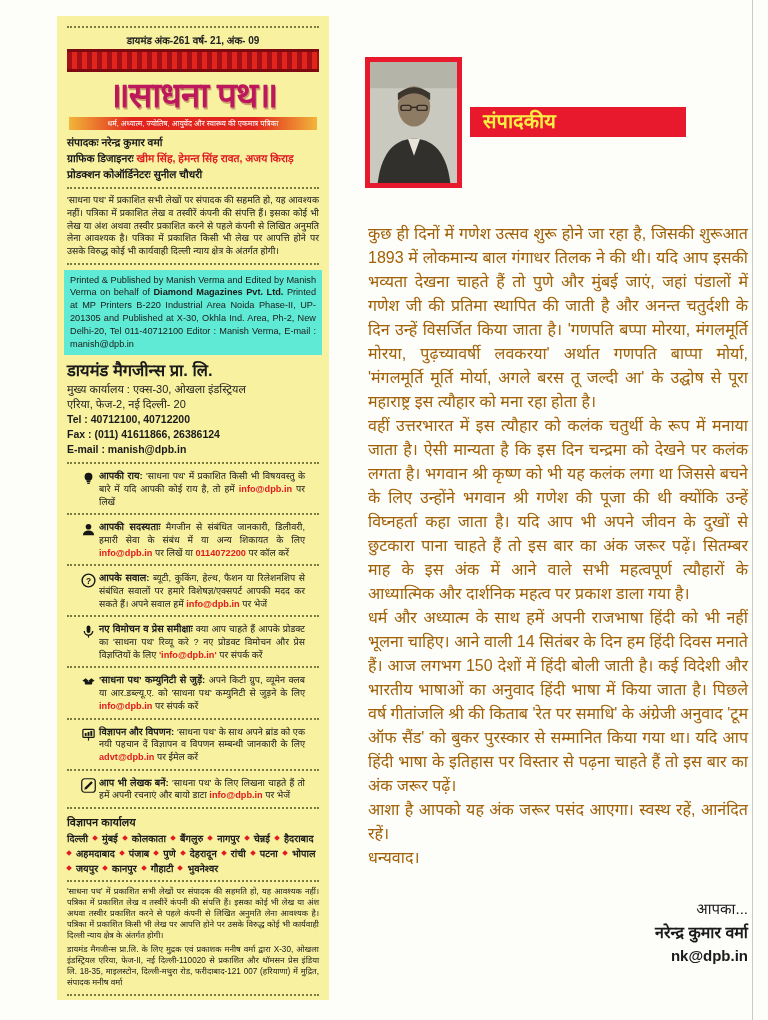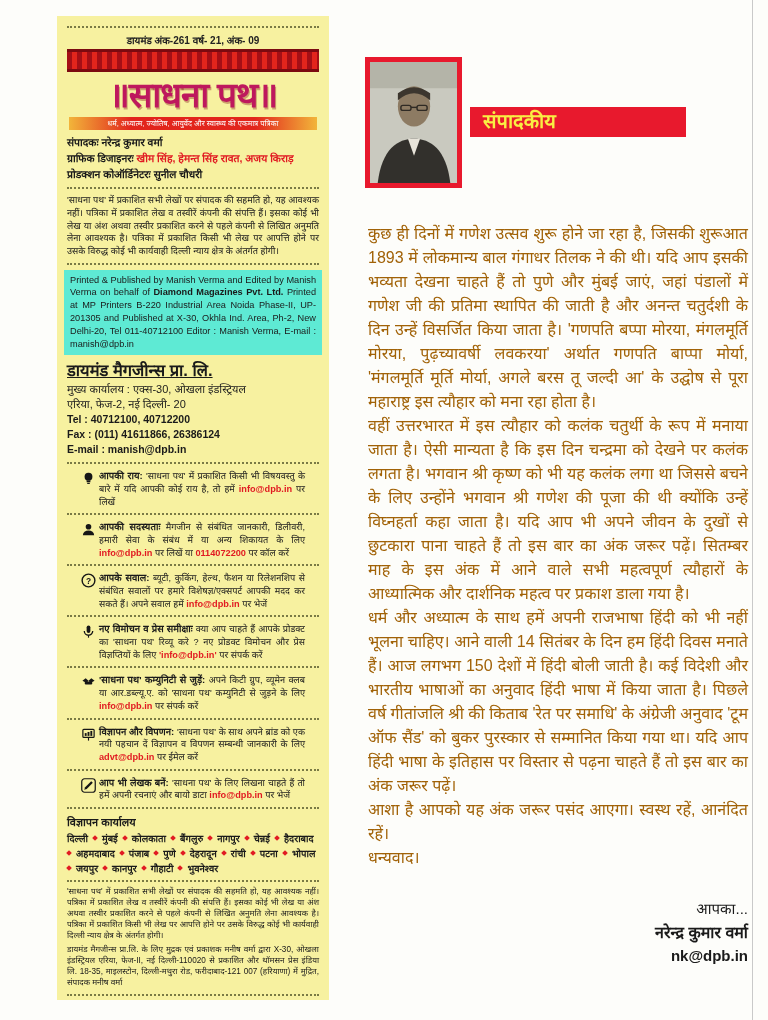--- a/index.html
+++ b/index.html
@@ -36,21 +36,21 @@
     margin:2px 2px 5px;
   }
   .credits p { margin:0 0 1px; font-size:10.5px; line-height:1.45; }
   .red { color:#e11b22; font-weight:bold; }
   .dark { color:#1a1a1a; font-weight:bold; }
   .small-just { font-size:9.2px; line-height:1.38; text-align:justify; margin:2px 0; }
   .en-block {
     background:#5eead4; padding:4px 6px; font-size:9.2px; line-height:1.4;
     text-align:justify; margin:3px -3px;
   }
-  .company-name { font-size:16.5px; font-weight:bold; margin:3px 0 1px;text-decoration:underline; }
+  .company-name { font-size:16.5px; font-weight:bold; margin:3px 0 1px; }
   .company-line { font-size:11px; margin:0; line-height:1.35; }
   .company-contact { font-size:10.5px; margin:0; line-height:1.45; font-weight:bold; }
   .sec { display:flex; gap:1px; margin:2px 14px;justify-content:flex-end; }
   .sec-icon { flex:none; width:17px; padding-top:2px; }
   .sec-icon svg { width:15px; height:15px; fill:#161616; }
   .sec-text { font-size:9.2px; line-height:1.38; margin:0; text-align:justify; }
   .sec-text b { font-size:9.6px; }
   .offices-title { font-size:11px; font-weight:bold; margin:2px 0 3px; }
   .cities { display:flex; flex-wrap:wrap; column-gap:5px; row-gap:2px; align-items:center; margin-bottom:2px; }
   .city { font-size:9.6px; font-weight:bold; }

